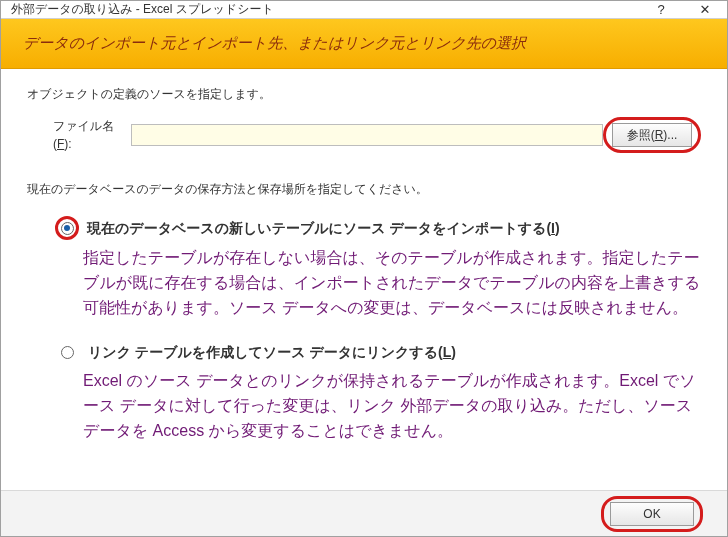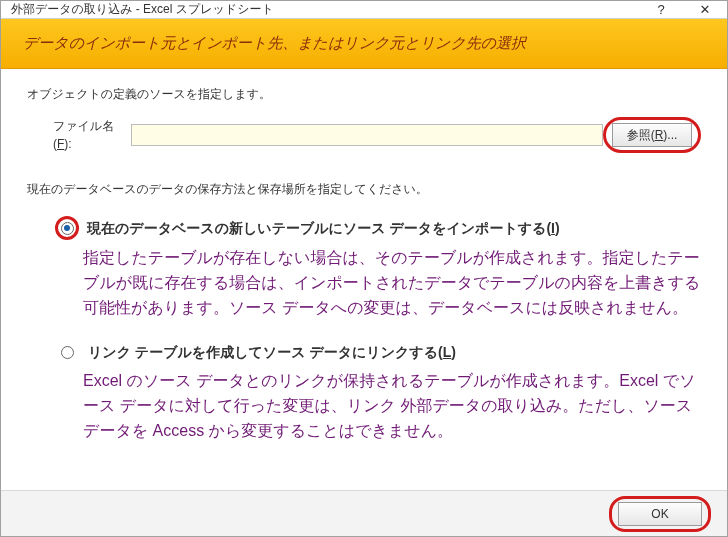--- a/index.html
+++ b/index.html
@@ -150,21 +150,21 @@
     margin-right: 8px;
     vertical-align: middle;
   }
   .footer {
     height: 46px;
     border-top: 1px solid #d9d9d9;
     display: flex;
     align-items: center;
     justify-content: flex-end;
     gap: 22px;
-    padding-right: 16px;
+    padding-right: 24px;
     background: #f3f3f3;
   }
   .dlg-btn {
     height: 24px;
     min-width: 84px;
     background: linear-gradient(#fdfdfd, #e6e6e6);
     border: 1px solid #9a9a9a;
     font-size: 12px;
     color: #333;
     cursor: pointer;

